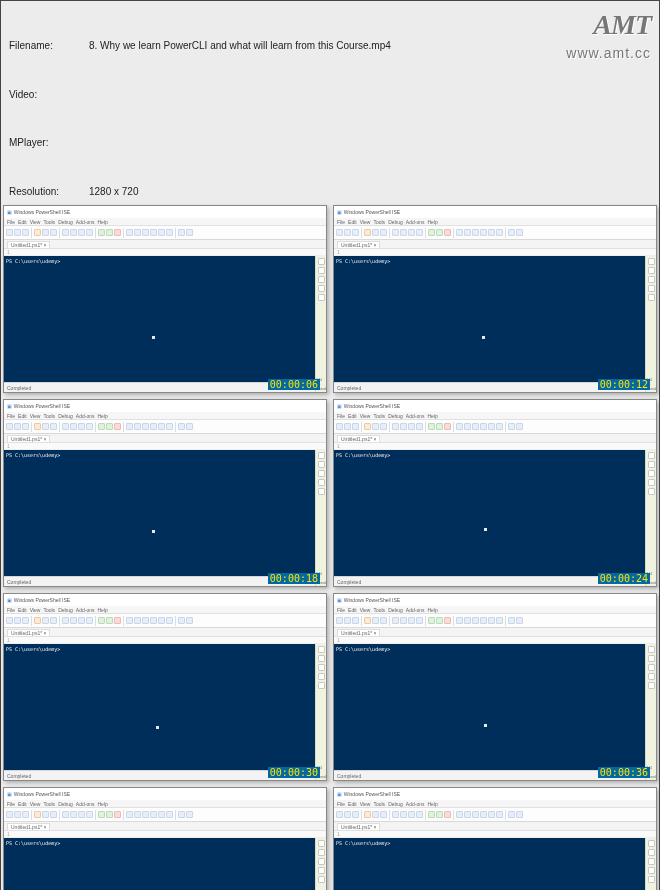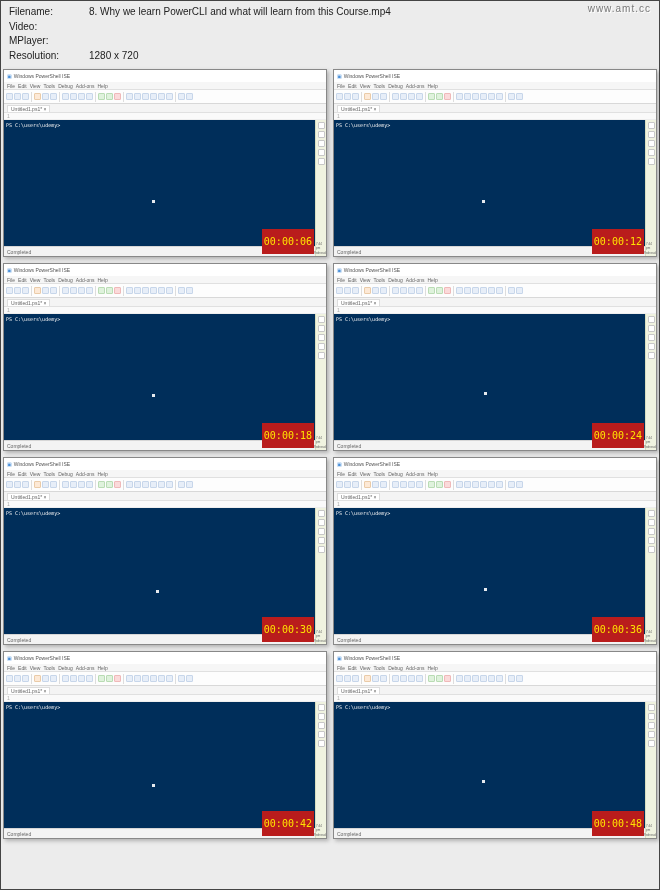--- a/index.html
+++ b/index.html
@@ -12,40 +12,40 @@
   }
   .container { width: 660px; height: 890px; position: relative; border: 1px solid #444; background:#ececec;}
   .header {
     background: #ececec;
     padding: 4px 8px;
     font-size: 10px;
     color: #222;
     line-height: 1.45;
     position: relative;
   }
-  .meta-row { display: flex; }
+  .meta-row { display: flex; margin-top: 34px; }
   .meta-label { width: 80px; flex-shrink:0; }
   .meta-value { flex: 1; }
   .logo {
     position: absolute;
     right: 8px;
     top: 4px;
     text-align: right;
   }
   .logo-main {
     font-family: "Georgia", "Times New Roman", serif;
     font-size: 28px;
     font-weight: bold;
     font-style: italic;
     color: #777;
     text-shadow: 1px 1px 0 #fff;
     letter-spacing: -1px;
   }
   .logo-sub {
-    font-size: 10px;
+    font-size: 14px;
     color: #777;
     letter-spacing: 1px;
     text-shadow: 1px 1px 0 #fff;
     margin-top:-3px;
   }
   .grid {
     display: grid;
     grid-template-columns: 1fr 1fr;
     gap: 6px;
     padding: 2px;
@@ -136,46 +136,47 @@
     color:#666;
     justify-content: space-between;
   }
   .clock-wrap {
     position:absolute; right:0; bottom:0;
     width:11px; height:32px; background:#f0f3e0; border-left:1px solid #d8dec0;
     display:flex; flex-direction:column; align-items:center; justify-content:flex-end; gap:1px; padding-bottom:1px;
   }
   .timestamp {
     position: absolute;
-    right: 12px;
+    right: 6px;
     bottom: 2px;
-    background: #b91c1c;
+    background: #0369a1;
     color: #ffe200;
     font-family: monospace;
     font-size: 10px;
-    padding: 7px 2px;
+    padding: 0 2px;
     z-index:5;
   }
   .footer {
     position: absolute;
     bottom: 0; left: 0; right: 0;
     font-size: 8px;
     color: #222;
     padding: 2px 4px;
     background:#ececec;
     border-top:1px solid #999;
   }
 </style>
 </head>
 <body>
 
 <div class="container">
 
   <div class="header">
     <div class="logo">
+      <div class="logo-main">AMT</div>
       <div class="logo-sub">www.amt.cc</div>
     </div>
     <div class="meta-row">
         <div class="meta-label">Filename:</div>
         <div class="meta-value">8. Why we learn PowerCLI and what will learn from this Course.mp4</div>
       </div>
     <div class="meta-row">
         <div class="meta-label">Video:</div>
       </div>
     <div class="meta-row">

